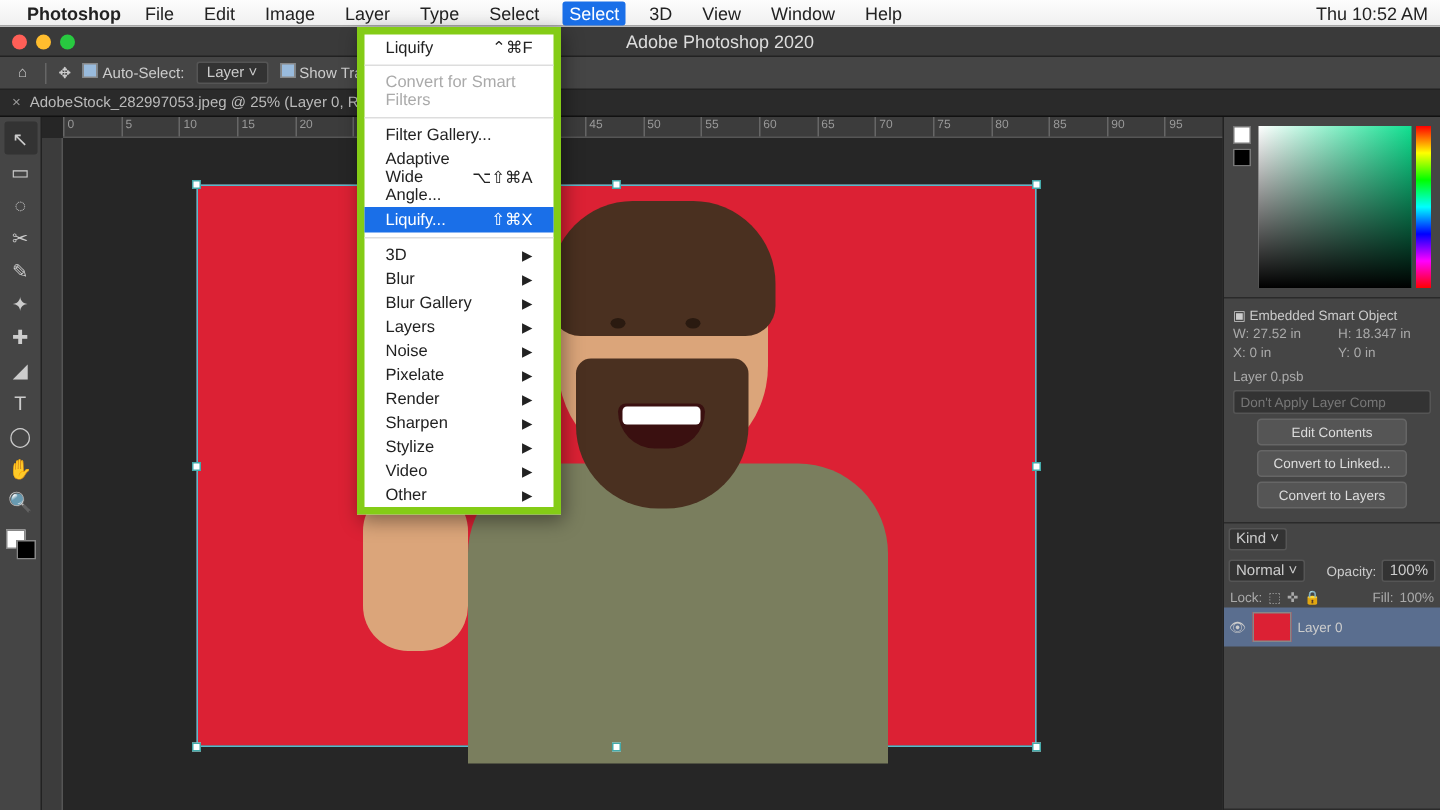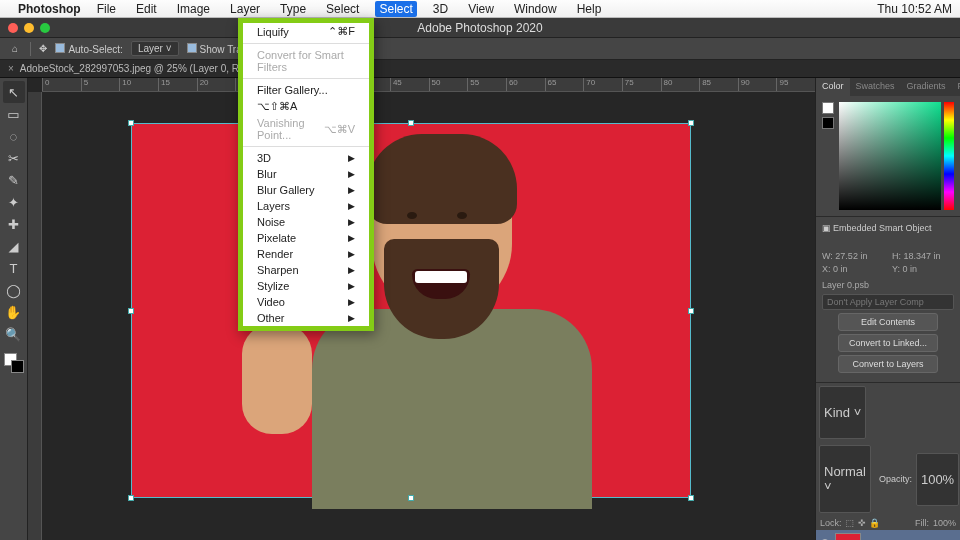--- a/index.html
+++ b/index.html
@@ -63,21 +63,21 @@
 .cp-field{flex:1;background:linear-gradient(to top,#000,transparent),linear-gradient(to right,#fff,#10e090);position:relative}
 .cp-hue{width:10px;background:linear-gradient(#f00,#ff0,#0f0,#0ff,#00f,#f0f,#f00)}
 .propgrid{display:grid;grid-template-columns:1fr 1fr;gap:3px 8px;margin-bottom:6px}
 .propgrid span{color:#aaa}
 .propbtn{display:block;background:#555;border:1px solid #666;padding:3px;margin:3px auto;width:100px;text-align:center;color:#ddd;border-radius:3px;font-size:9px}
 .layerrow{display:flex;align-items:center;gap:4px;padding:3px;background:#5a6e8f}
 .layerrow .eye{width:12px;text-align:center}
 .layerrow .thumb{width:26px;height:20px;background:#dc2134;border:1px solid #888}
 .lock-row{display:flex;align-items:flex-end;gap:4px;padding:2px 4px;color:#aaa}
 .layer-top{display:flex;gap:4px;padding:3px;align-items:center}
-.layer-top .dd{background:#333;border:1px solid #555;padding:18px 4px;border-radius:2px;font-size:13px}
+.layer-top .dd{background:#333;border:1px solid #555;padding:1px 4px;border-radius:2px;font-size:10px}
 .dropdown{position:absolute;left:238px;top:18px;width:136px;background:#fff;border:5px solid #84cc16;box-shadow:2px 4px 12px rgba(0,0,0,.4);font-size:11px;color:#222;z-index:100}
 .dropdown .row{display:flex;justify-content:space-between;padding:2px 14px;align-items:center}
 .dropdown .row.dis{color:#aaa}
 .dropdown .row.hl{background:#1a6fe8;color:#fff}
 .dropdown .sep{height:1px;background:#ddd;margin:3px 0}
 .dropdown .arr{font-size:9px}
 .layerbody{min-height:50px}
 </style>
 </head>
 <body>
@@ -183,40 +183,34 @@
       <div class="handle h-ml"></div>
       <div class="handle h-mr"></div>
       <div class="handle h-bl"></div>
       <div class="handle h-bm"></div>
       <div class="handle h-br"></div>
     </div>
   </div>
 
   <div class="panels">
     <div class="panel">
-      <div class="tabs" id="colortabs">
-          <span class="act">Color</span>
-          <span>Swatches</span>
-          <span>Gradients</span>
-          <span>Patterns</span>
-        </div>
       <div class="body">
         <div class="colorpicker">
           <div class="cp-sw">
               <div class="fg"></div>
               <div class="bg"></div>
             </div>
           <div class="cp-field"></div>
             <div class="cp-hue"></div>
         </div>
       </div>
     </div>
     <div class="panel">
       <div class="body">
-        <div style="margin-bottom:18px">▣ <span>Embedded Smart Object</span></div>
+        <div style="margin-bottom:2px">▣ <span>Embedded Smart Object</span></div>
         <div class="propgrid">
           <span><span>W:</span> <span>27.52 in</span></span>
           <span><span>H:</span> <span>18.347 in</span></span>
           <span><span>X:</span> <span>0 in</span></span>
           <span><span>Y:</span> <span>0 in</span></span>
         </div>
         <div style="color:#aaa;margin:4px 0">Layer 0.psb</div>
         <div class="dd" style="background:#333;padding:2px 4px;color:#777;border:1px solid #555;border-radius:2px">Don't Apply Layer Comp</div>
         <div class="propbtn">Edit Contents</div>
         <div class="propbtn">Convert to Linked...</div>
@@ -262,25 +256,26 @@
   <div class="sep"></div>
   <div class="row dis">
       <span>Convert for Smart Filters</span>
     </div>
   <div class="sep"></div>
   <div id="fg1">
       <div class="row">
         <span>Filter Gallery...</span>
       </div>
       <div class="row">
+        <span>Adaptive Wide Angle...</span>
         <span>⌥⇧⌘A</span>
       </div>
-      <div class="row dis">
-        <span>Vanishing Point...</span>
-        <span>⌥⌘V</span>
+      <div class="row hl">
+        <span>Liquify...</span>
+        <span>⇧⌘X</span>
       </div>
     </div>
   <div class="sep"></div>
   <div id="fg2">
       <div class="row">
         <span>3D</span>
         <span class="arr">▶</span>
       </div>
       <div class="row">
         <span>Blur</span>

